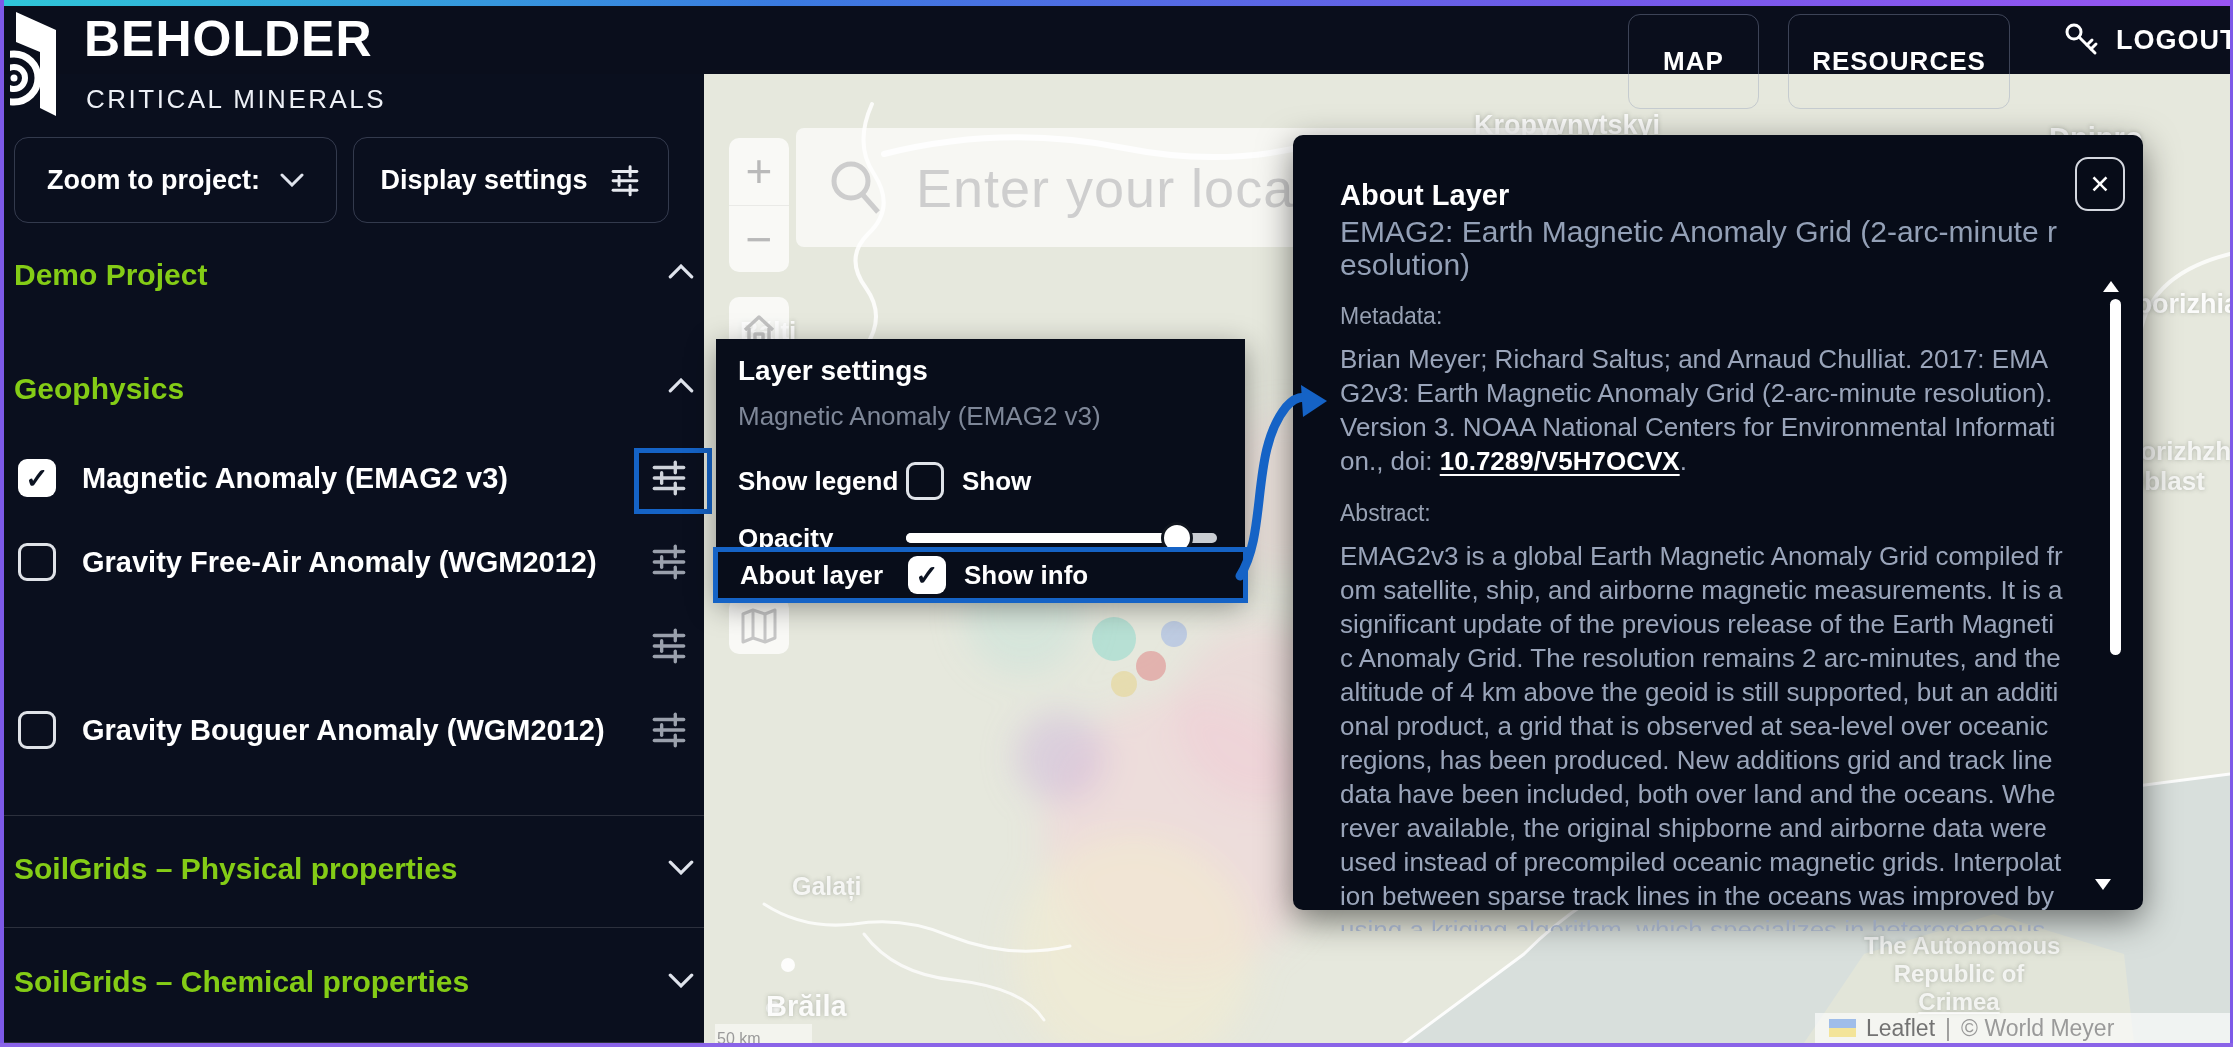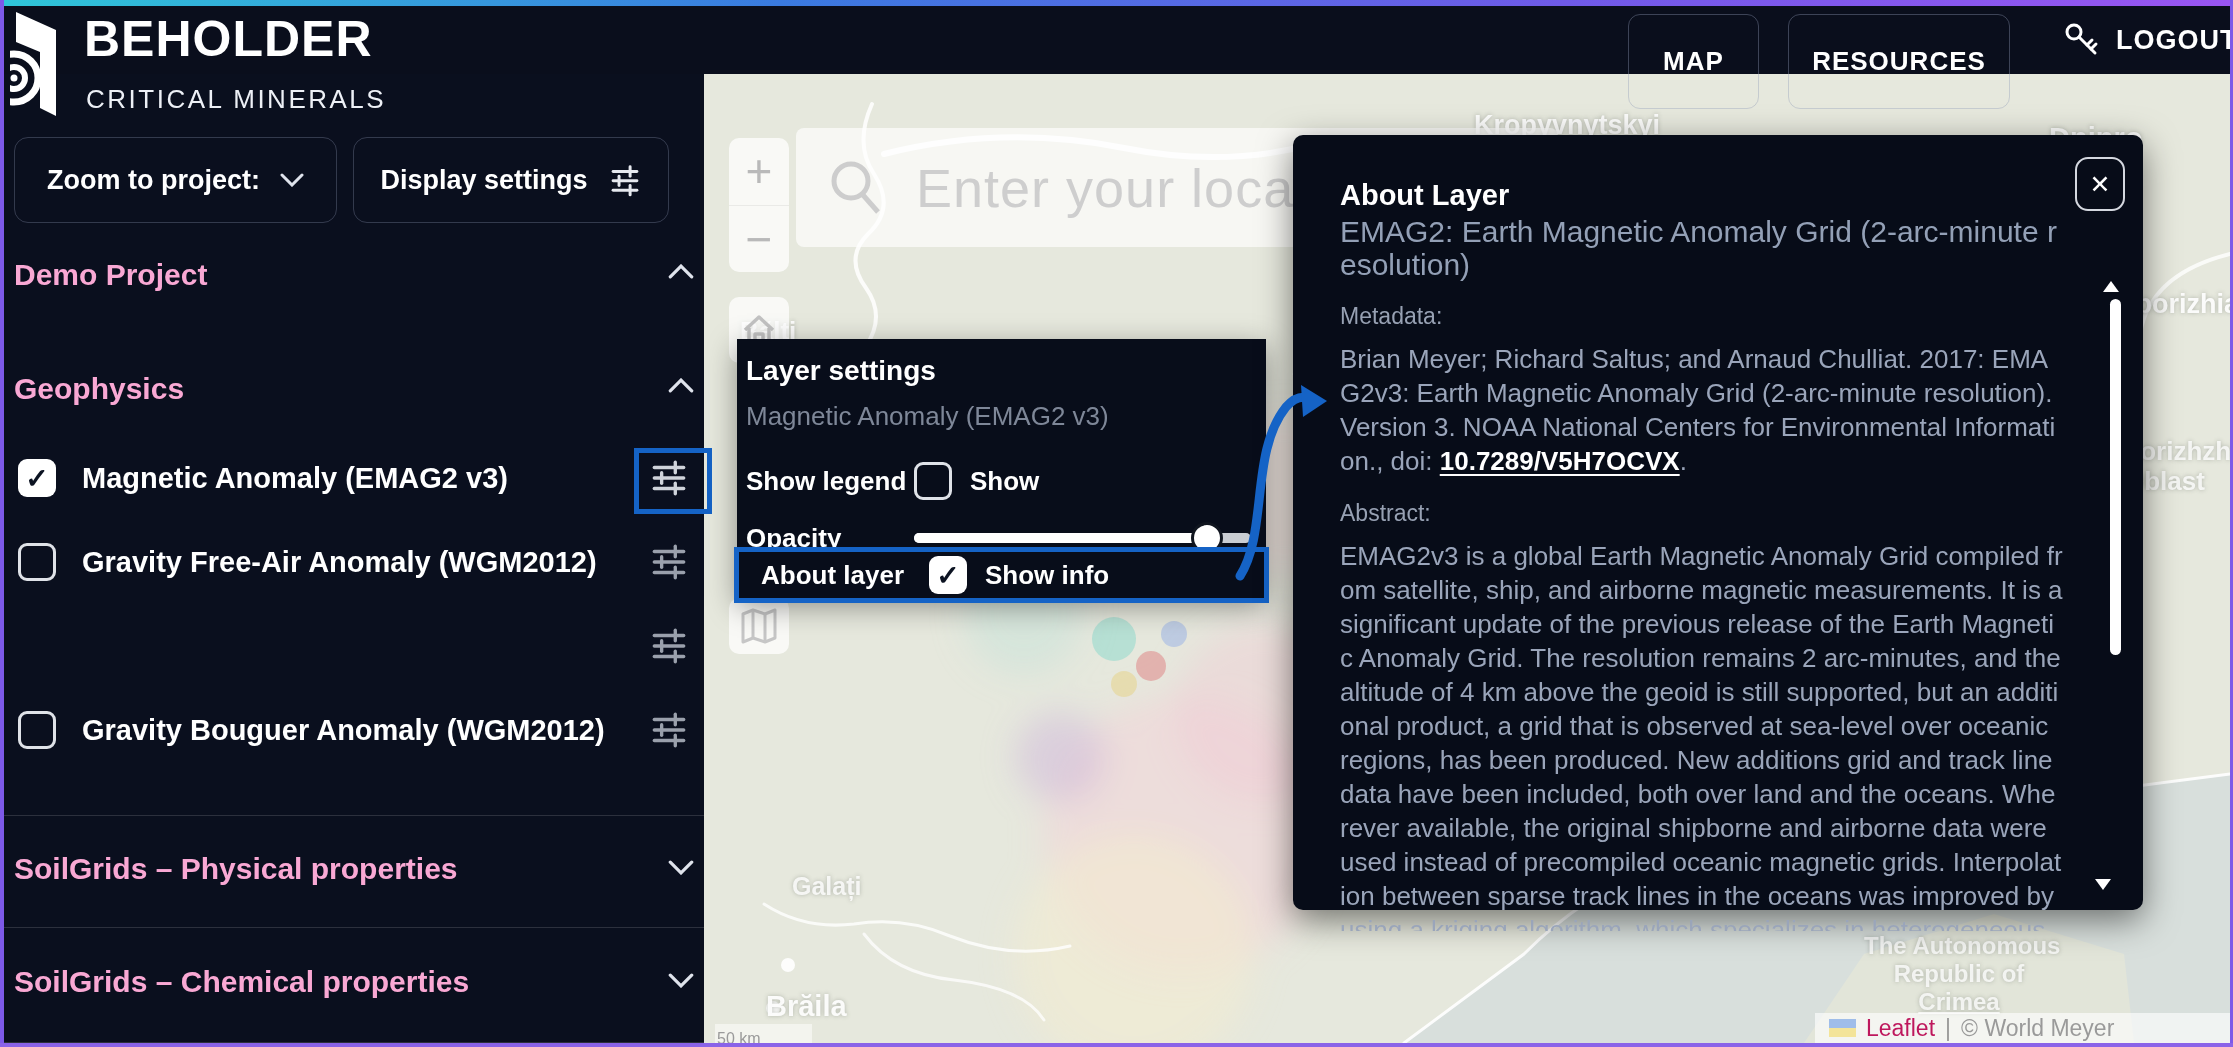--- a/index.html
+++ b/index.html
@@ -27,21 +27,21 @@
   .nav-resources{left:1784px;width:220px;}
   .logout{position:absolute;left:2058px;top:0;height:68px;display:flex;align-items:center;gap:14px;
     color:#fff;font-size:27px;font-weight:bold;letter-spacing:1px;cursor:pointer;}
 
   
   .sidebar{position:absolute;left:4px;top:74px;width:700px;bottom:4px;background:#0a0f1e;z-index:40;}
   .sb-btn{position:absolute;height:84px;border:1.5px solid rgba(150,160,190,.3);border-radius:14px;
     display:flex;align-items:center;justify-content:center;gap:20px;color:#fff;font-size:27px;font-weight:bold;cursor:pointer;}
   .sb-btn1{left:10px;top:63px;width:321px;}
   .sb-btn2{left:349px;top:63px;width:314px;}
-  .sb-header{position:absolute;left:10px;color:#f9a8d4;font-size:30px;font-weight:bold;}
+  .sb-header{position:absolute;left:10px;color:#84cc16;font-size:30px;font-weight:bold;}
   .sb-chevron{position:absolute;left:664px;}
   .sb-row{position:absolute;left:14px;height:52px;display:flex;align-items:center;}
   .sb-row-label{margin-left:26px;color:#fff;font-size:29px;font-weight:bold;white-space:nowrap;}
   .sl-icon{position:absolute;left:644px;width:42px;height:42px;}
   .sl-highlight{position:absolute;left:630px;top:374px;width:68px;height:56px;border:5px solid #1563c6;z-index:5;}
   .sb-divider{position:absolute;left:0;right:0;height:1px;background:rgba(255,255,255,.14);}
 
   .cb{width:38px;height:38px;border-radius:9px;box-sizing:border-box;flex:none;cursor:pointer;}
   .cb.unchecked{border:3px solid #dfe2e8;background:transparent;}
   .cb.checked{background:#fff;position:relative;}
@@ -64,27 +64,27 @@
   .search-input{border:none;outline:none;background:transparent;font-size:54px;color:#8a8a8a;width:560px;
     font-family:"Liberation Sans",sans-serif;letter-spacing:1px;}
   .search-input::placeholder{color:#cecece;}
   .scale-box{position:absolute;left:11px;top:939px;width:97px;height:30px;background:rgba(255,255,255,.5);
     display:flex;align-items:center;padding-left:2px;color:#9a9a9a;font-size:16px;box-sizing:border-box;margin-top:11px;}
   .attribution{position:absolute;left:calc(100% - 415px);top:939px;width:470px;height:30px;
     background:rgba(255,255,255,.62);display:flex;align-items:center;padding-left:14px;gap:10px;font-size:23px;box-sizing:border-box;}
   .attr-flag{width:27px;height:18px;display:flex;flex-direction:column;opacity:.85;flex:none;}
   .attr-flag .b{flex:1;background:#8fb3e8;}
   .attr-flag .y{flex:1;background:#f2e08a;}
-  .attr-leaflet{color:#be185d;}
+  .attr-leaflet{color:#737373;}
   .attr-sep{color:#9a9a9a;}
   .attr-copy{color:#9a9a9a;white-space:nowrap;}
 
   
-  .ls-panel{position:absolute;left:737px;top:339px;width:529px;height:259px;background:#080d1a;z-index:60;
-    box-sizing:border-box;padding:16px 9px;box-shadow:0 8px 28px rgba(0,0,0,.4);}
+  .ls-panel{position:absolute;left:716px;top:339px;width:529px;height:259px;background:#080d1a;z-index:60;
+    box-sizing:border-box;padding:16px 22px;box-shadow:0 8px 28px rgba(0,0,0,.4);}
   .ls-title{color:#fff;font-size:28px;font-weight:bold;}
   .ls-name{color:#7e8798;font-size:26px;margin-top:14px;}
   .ls-row{display:flex;align-items:center;margin-top:22px;}
   .ls-label{color:#fff;font-size:26px;font-weight:bold;width:168px;flex:none;}
   .ls-value-label{color:#fff;font-size:26px;font-weight:bold;margin-left:18px;}
   .slider{flex:1;position:relative;height:32px;margin-right:6px;cursor:pointer;}
   .slider-track{position:absolute;left:0;right:0;top:11px;height:10px;border-radius:6px;background:#c9cdd3;}
   .slider-fill{position:absolute;left:0;top:11px;height:10px;border-radius:6px;background:#ffffff;}
   .slider-knob{position:absolute;top:0;width:32px;height:32px;border-radius:50%;background:#fff;
     border:3px solid #10151f;box-sizing:border-box;}

